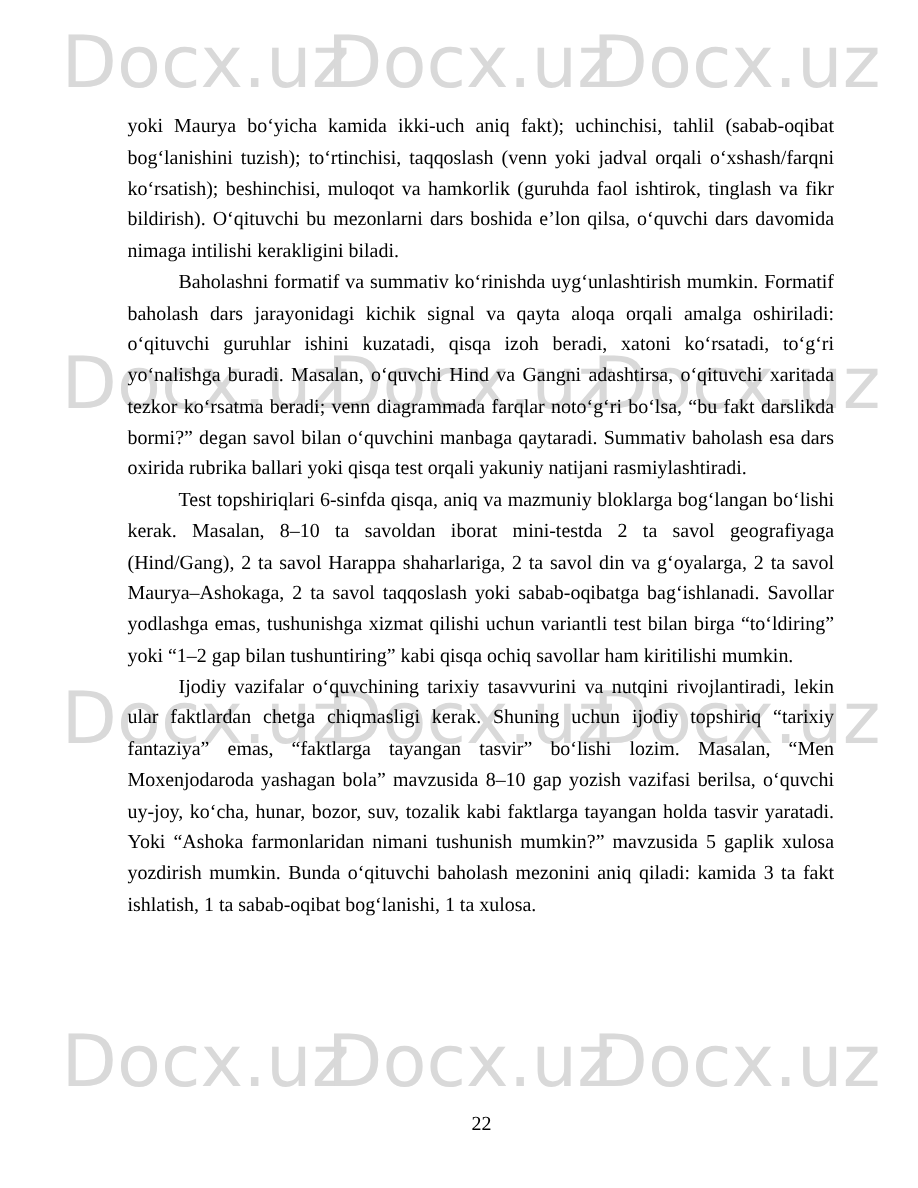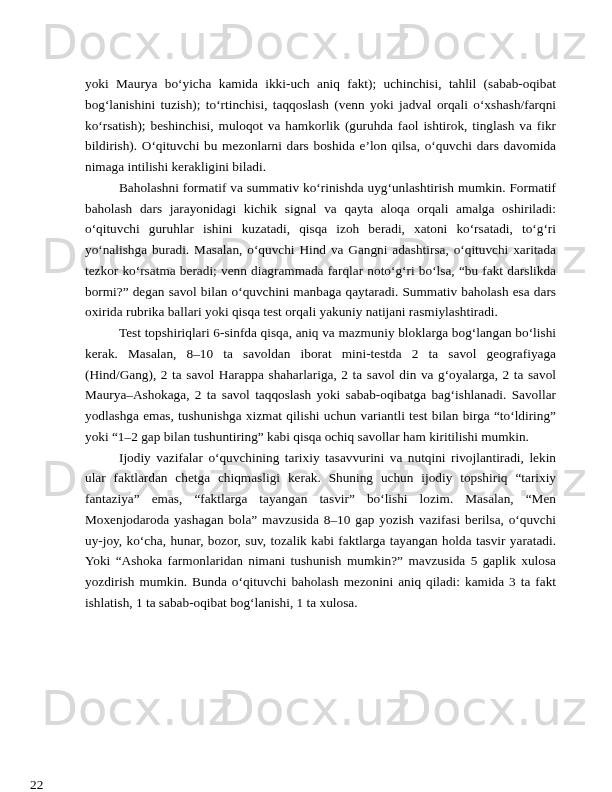--- a/index.html
+++ b/index.html
@@ -46,22 +46,22 @@
       text-align: justify;
       text-align-last: left;
     }
     .page p.indent {
       text-indent: 34px;
     }
     .page-number {
       position: absolute;
       left: 0;
       width: 612px;
-      top: 777px;
-      text-align: left;
+      top: 741px;
+      text-align: center;
       padding-left: 30px;
       box-sizing: border-box;
       font-family: "Liberation Serif", serif;
       font-size: 13.3px;
       color: #000000;
       z-index: 1;
     }
   </style>
 </head>
 <body>

